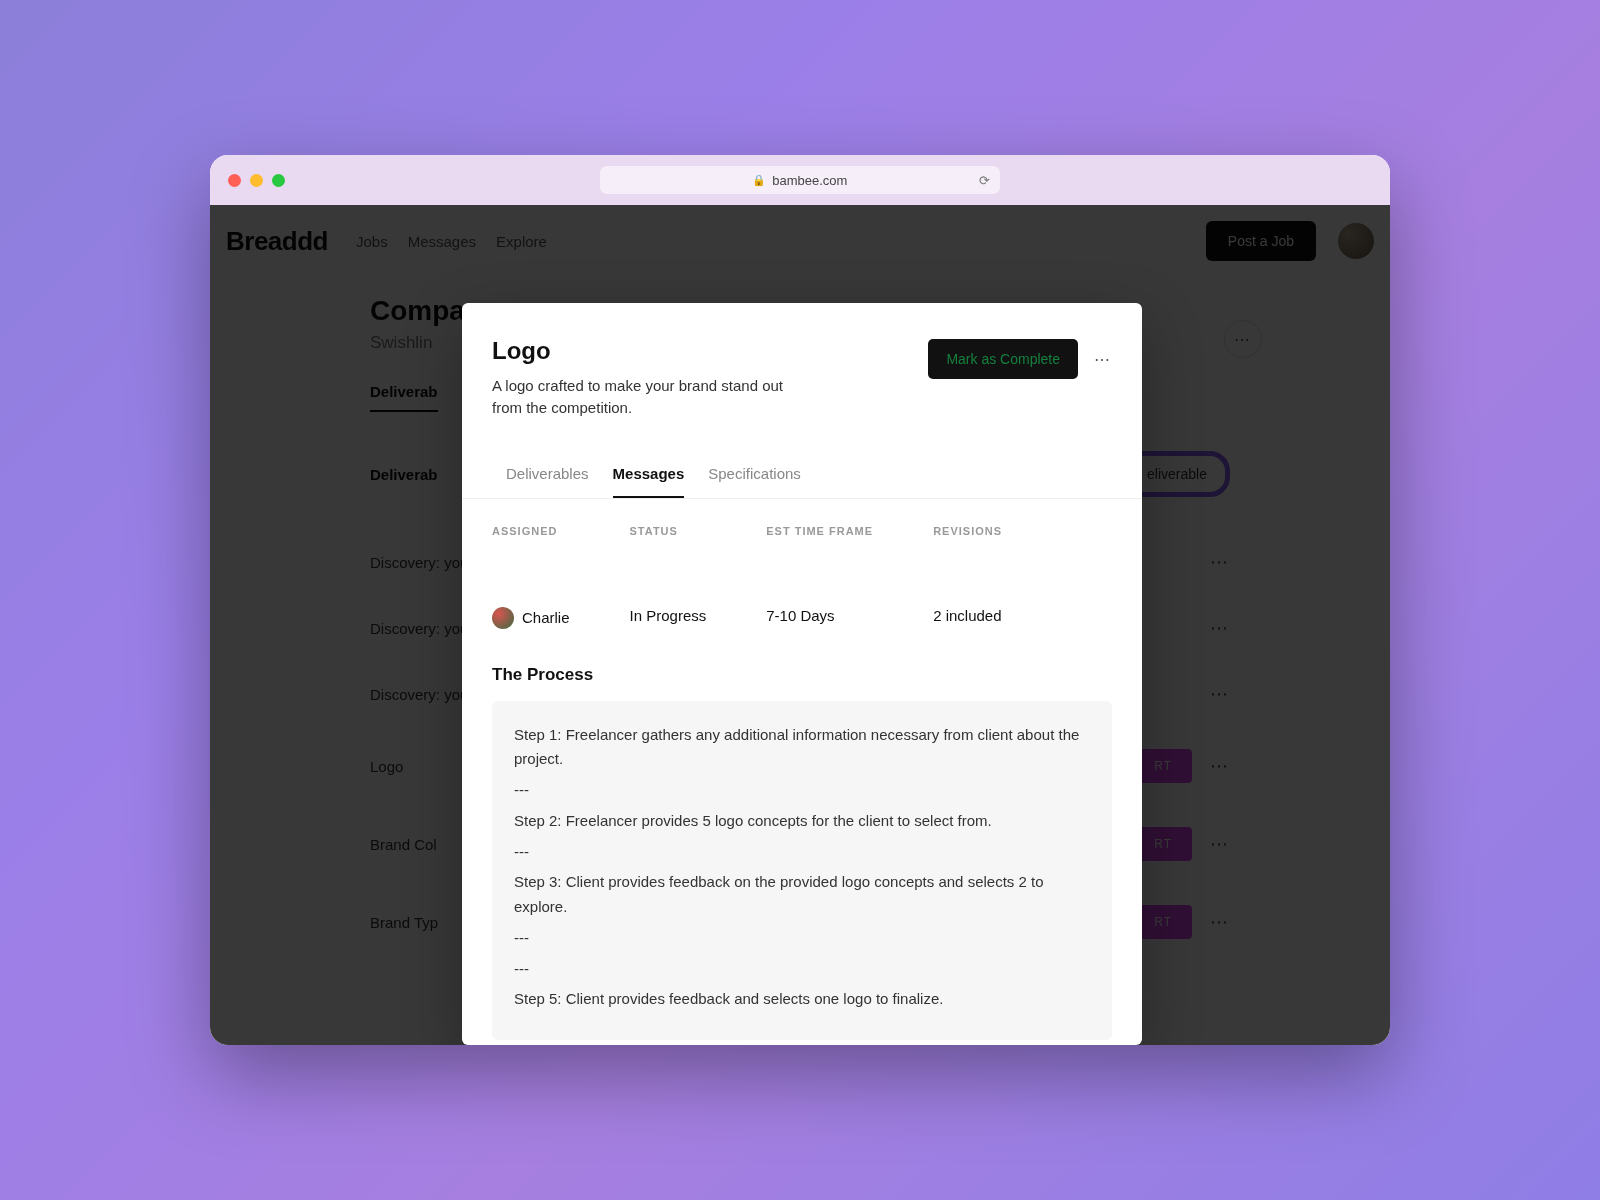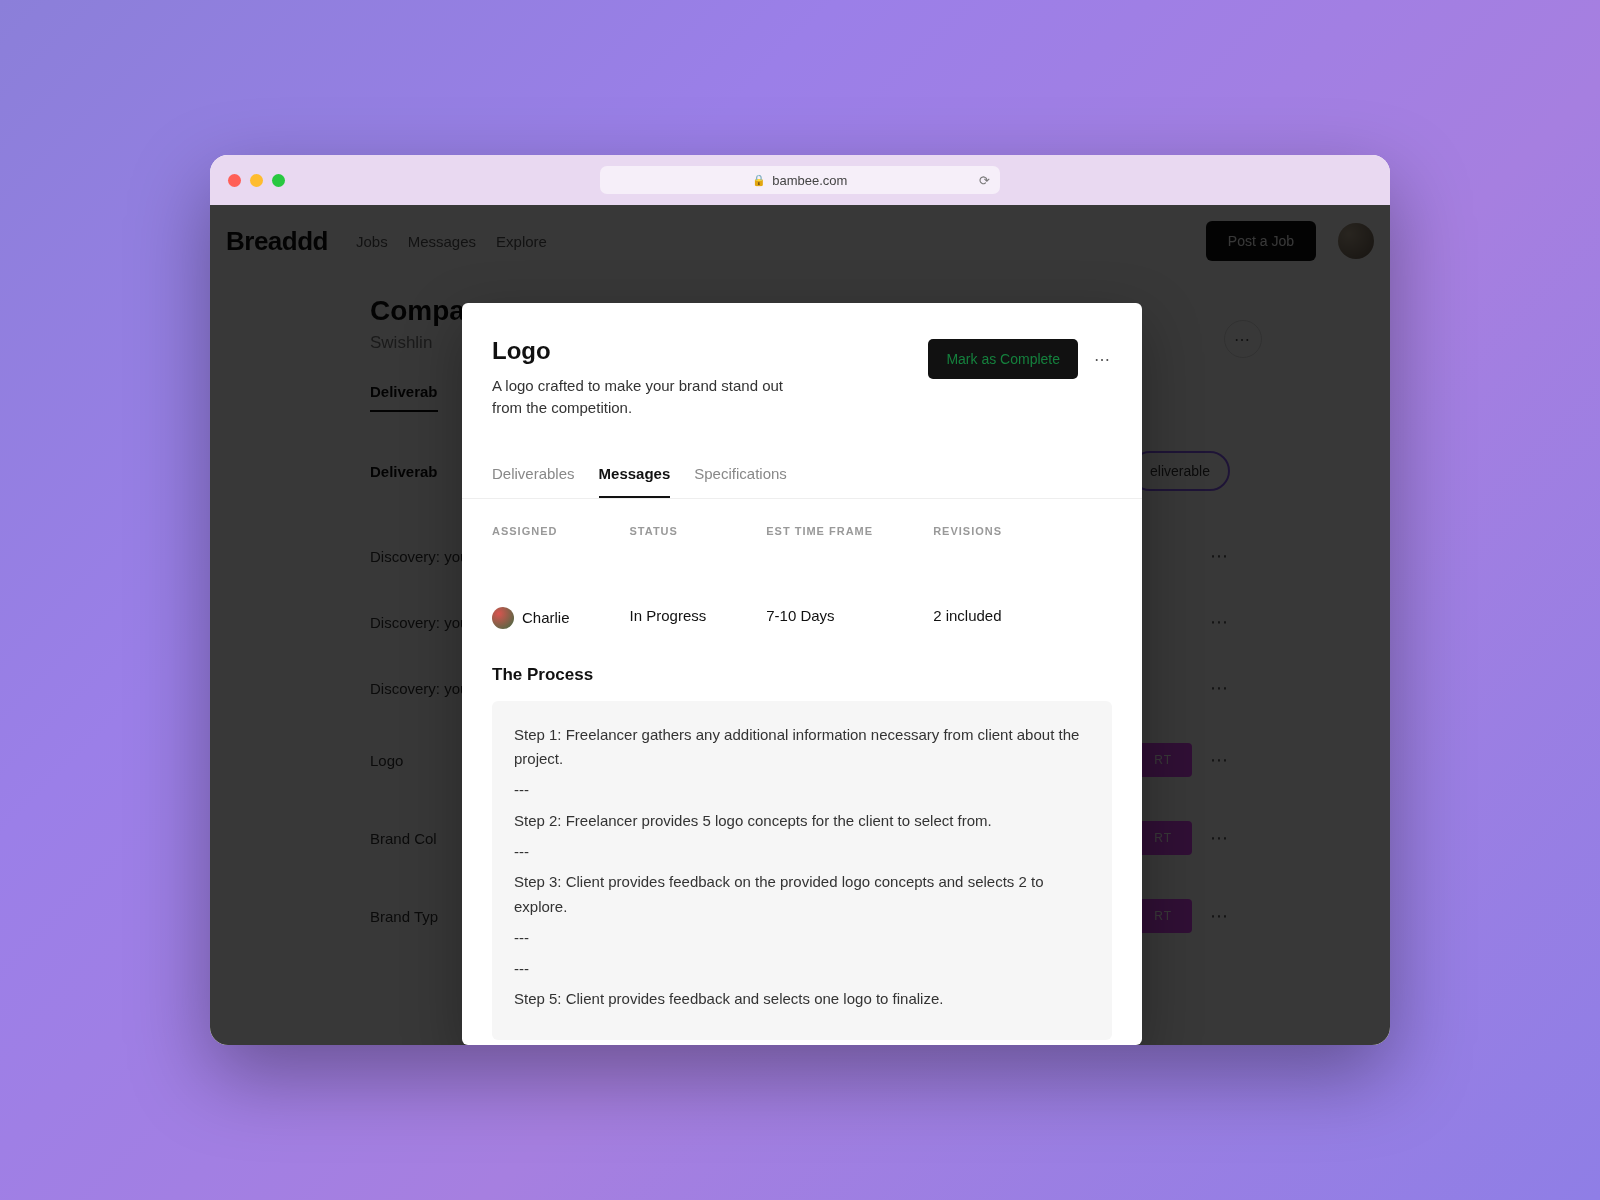--- a/index.html
+++ b/index.html
@@ -129,21 +129,21 @@
   }
   .deliv-section { margin-top: 38px; }
   .deliv-header {
     display: flex;
     justify-content: space-between;
     align-items: center;
     margin-bottom: 32px;
   }
   .deliv-header-title { font-size: 15px; font-weight: 600; color: #111; }
   .add-deliv {
-    border: 2px solid #8b5cf6;
+    border: 5px solid #8b5cf6;
     background: #fff;
     padding: 10px 18px;
     border-radius: 20px;
     font-size: 14px;
     color: #333;
   }
   .deliv-row {
     display: flex;
     justify-content: space-between;
     align-items: center;
@@ -204,21 +204,21 @@
     font-weight: 500;
   }
   .modal-dots { color: #555; letter-spacing: 2px; font-size: 16px; }
   .modal-tabs {
     display: flex;
     gap: 24px;
     margin-top: 46px;
     border-bottom: 1px solid #eee;
     margin-left: -30px;
     margin-right: -30px;
-    padding: 0 30px;
+    padding: 0 44px;
   }
   .modal-tab {
     font-size: 15px;
     color: #888;
     padding-bottom: 14px;
     cursor: pointer;
   }
   .modal-tab.active {
     color: #111;
     font-weight: 600;

